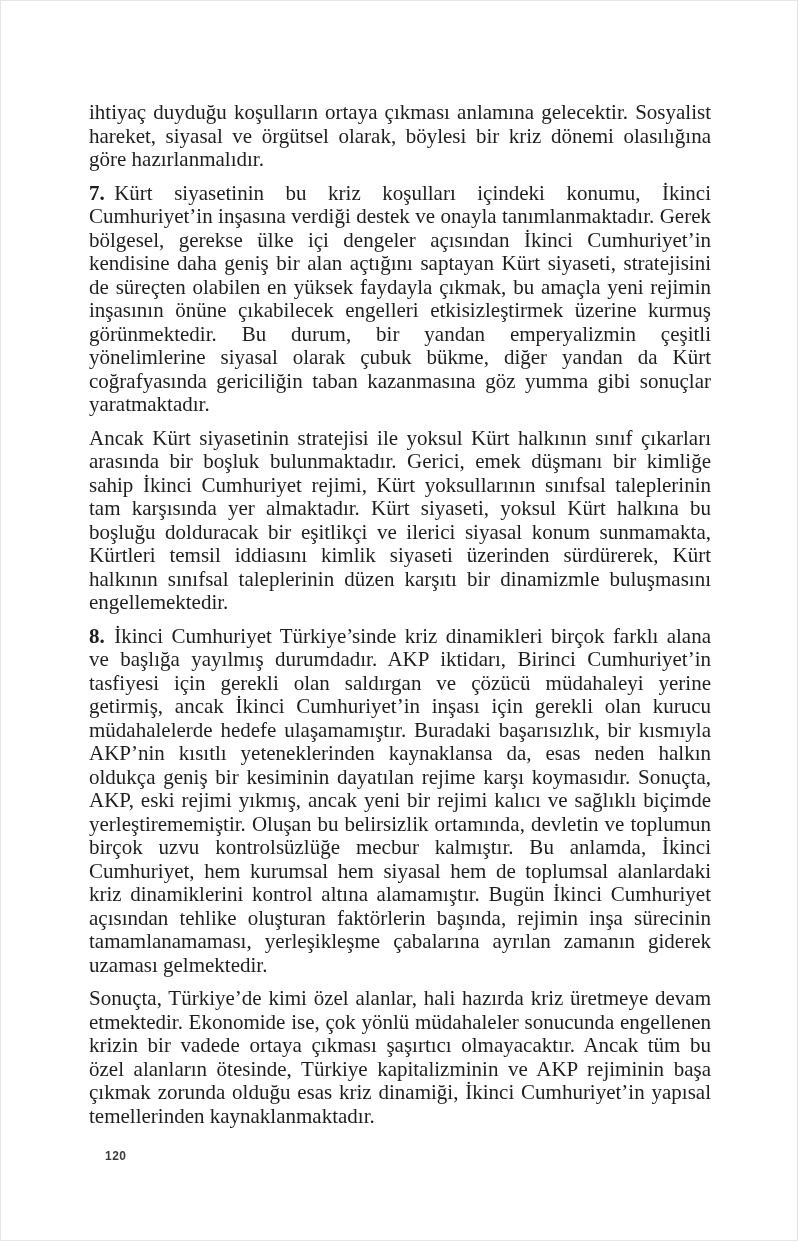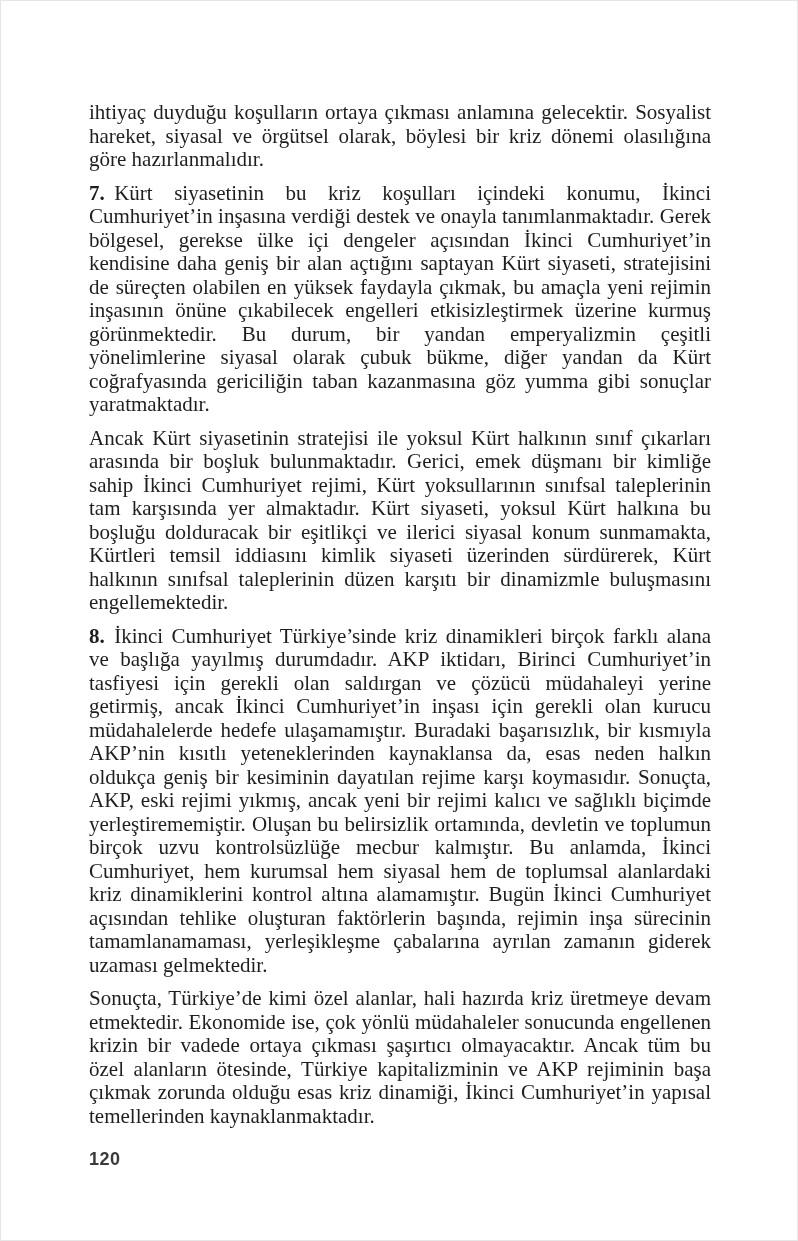--- a/index.html
+++ b/index.html
@@ -32,25 +32,25 @@
   }
   .para-lead:not(:empty) {
     font-weight: 700;
     margin-right: 0.45em;
   }
   .para-lead:empty {
     display: none;
   }
   .page-number {
     position: absolute;
-    left: 88px;
+    left: 104px;
     top: 1148px;
     font-family: "Liberation Sans", "DejaVu Sans", sans-serif;
     font-weight: 700;
-    font-size: 18px;
+    font-size: 12px;
     color: #3a3a3a;
     letter-spacing: 0.5px;
   }
 </style>
 </head>
 <body>
 
 <div class="page">
   <main class="text-block">
     <p class="para"><span class="para-text">ihtiyaç duyduğu koşulların ortaya çıkması anlamına gelecektir. Sosyalist hareket, siyasal ve örgütsel olarak, böylesi bir kriz dönemi olasılığına göre hazırlanmalıdır.</span></p>

